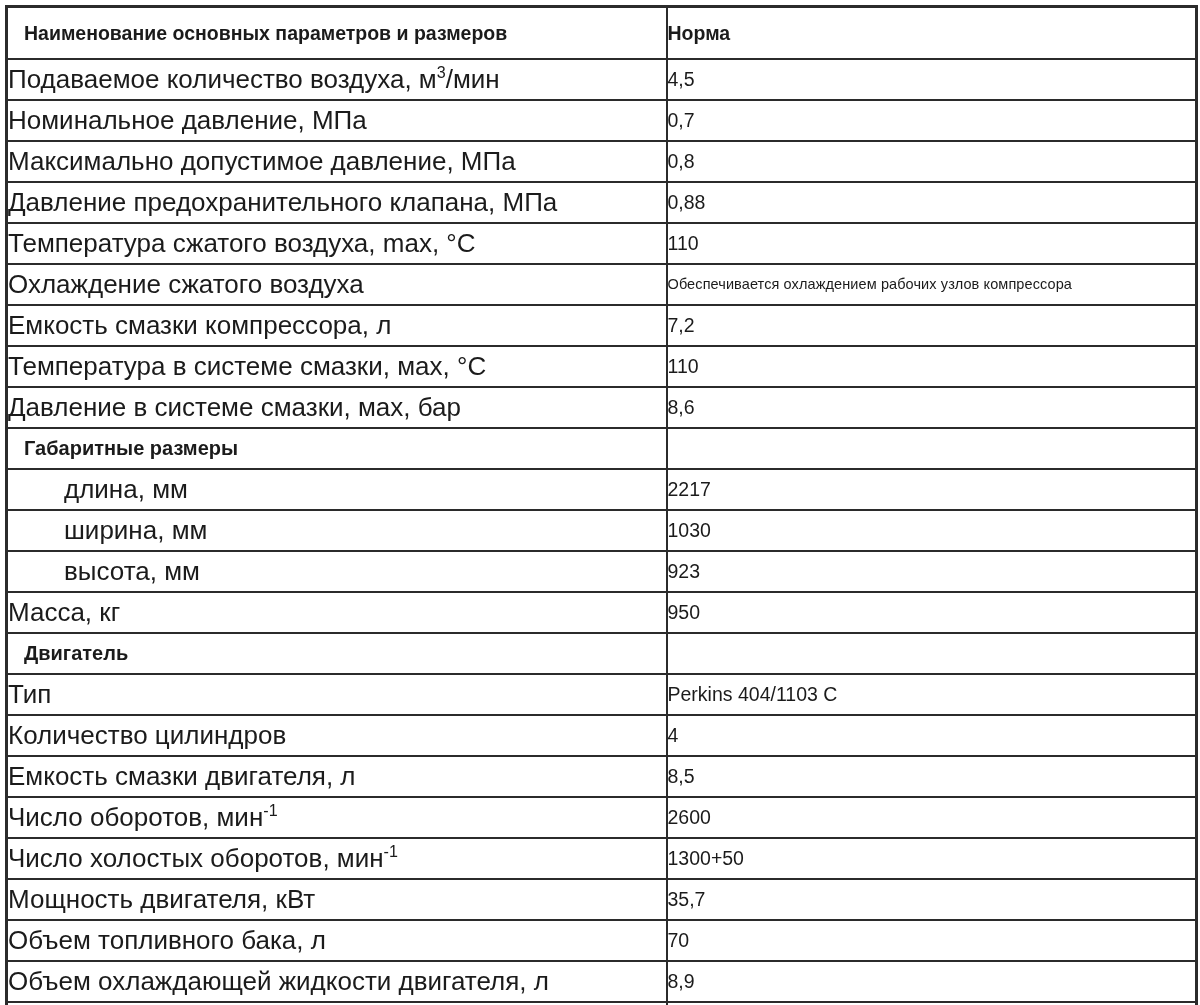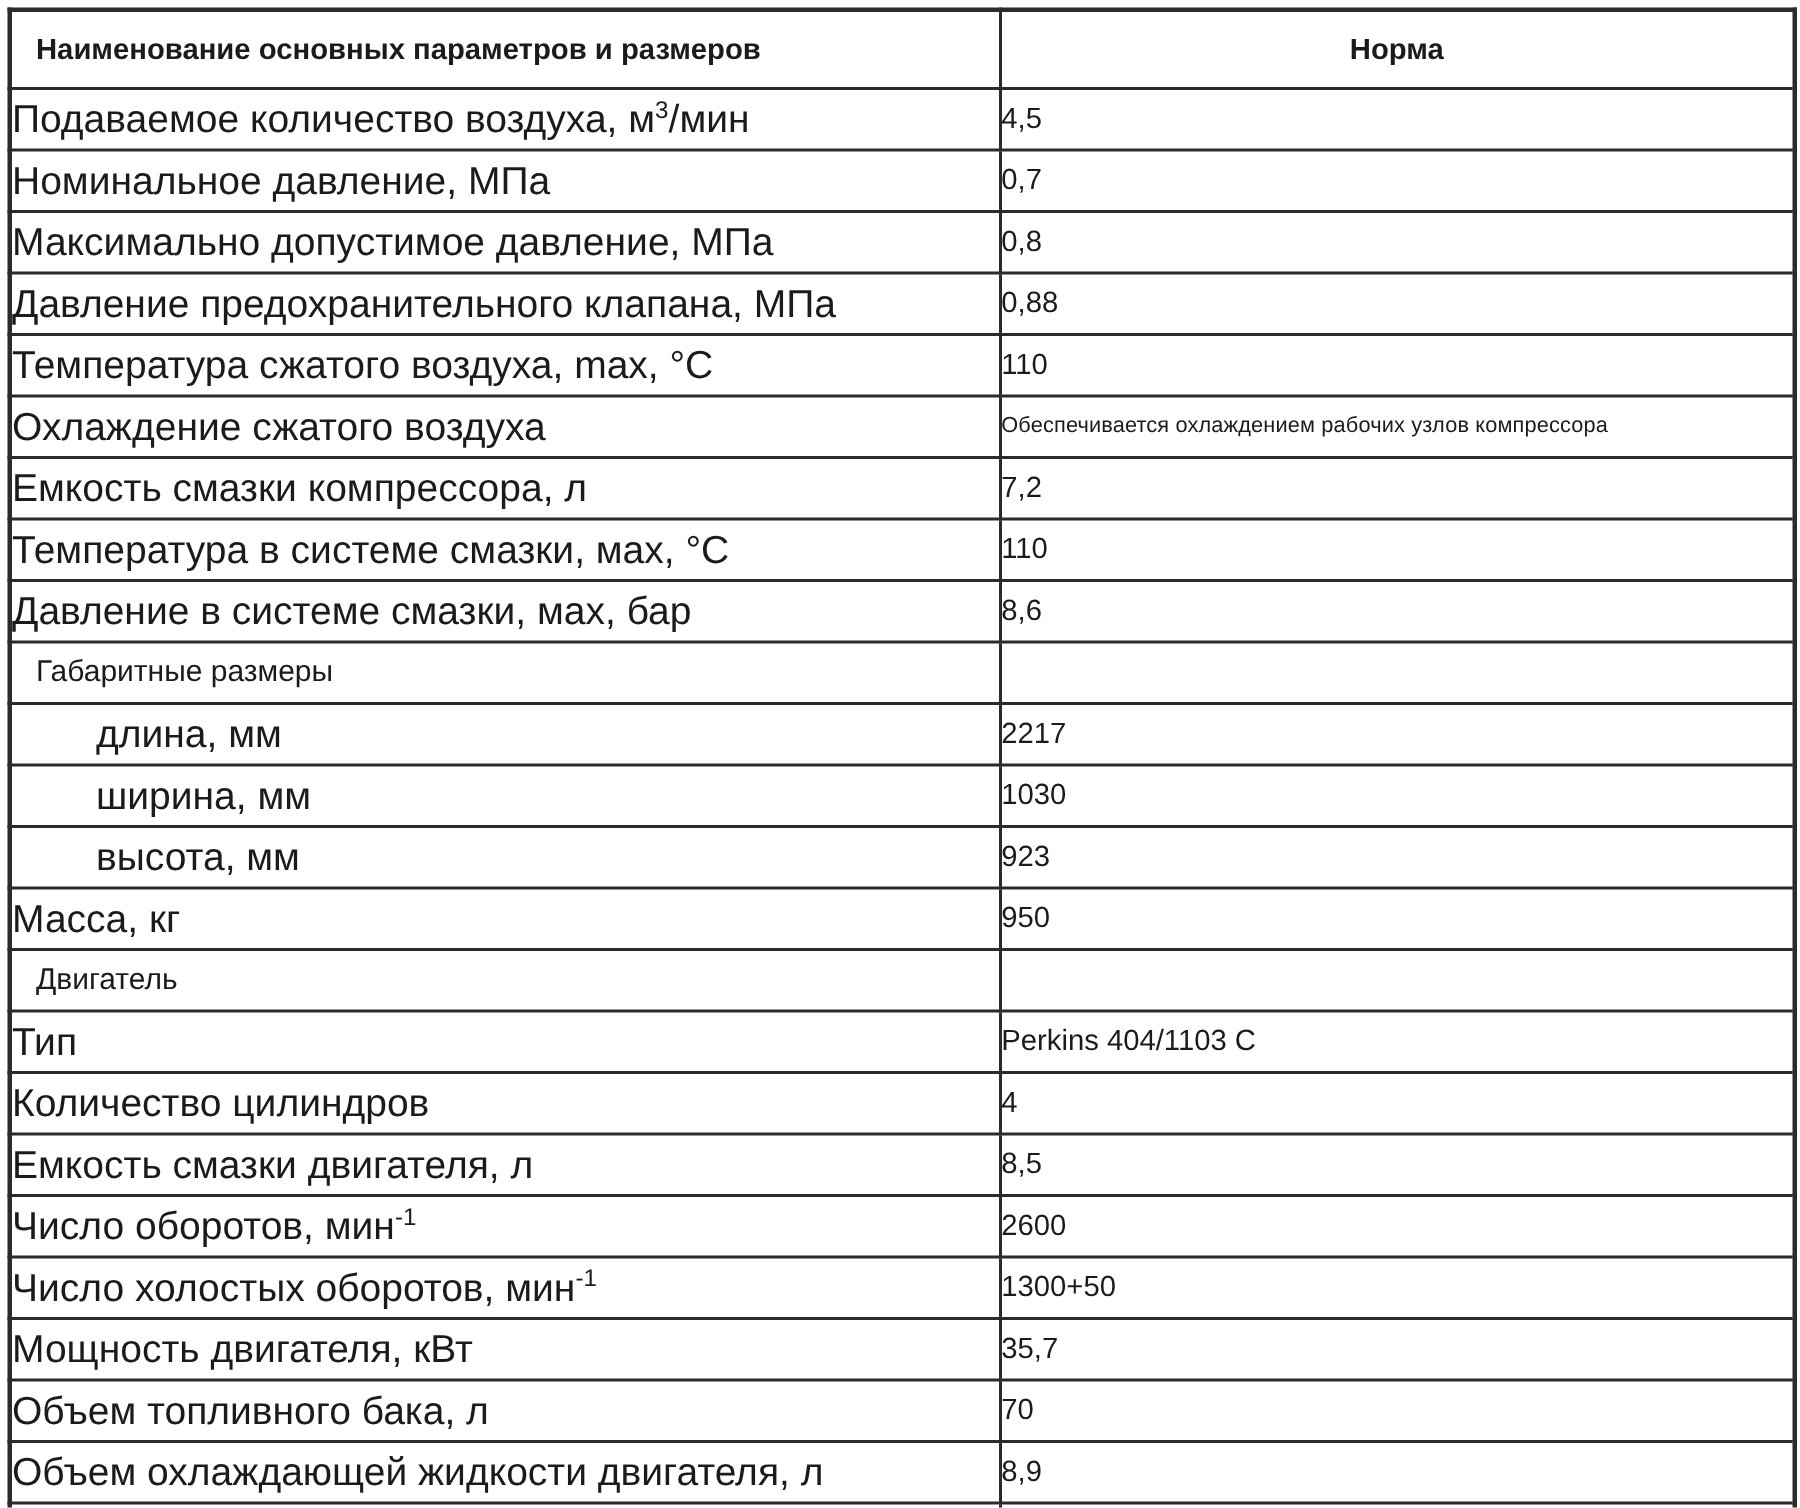--- a/index.html
+++ b/index.html
@@ -67,25 +67,25 @@
   }
 
   
   .hdr .cell-name,
   .hdr .cell-value {
     height: 50px;
     font-weight: bold;
     font-size: 19.5px;
   }
   .hdr .cell-name { padding-left: 16px; }
-  .hdr .cell-value { text-align: center; }
+  .hdr .cell-value { }
 
   
   tr.section .cell-name {
-    font-weight: normal;
+    font-weight: bold;
     font-size: 20px;
     padding-left: 16px;
   }
 
   
   tr.sub .cell-name {
     padding-left: 56px;
   }
 
   

